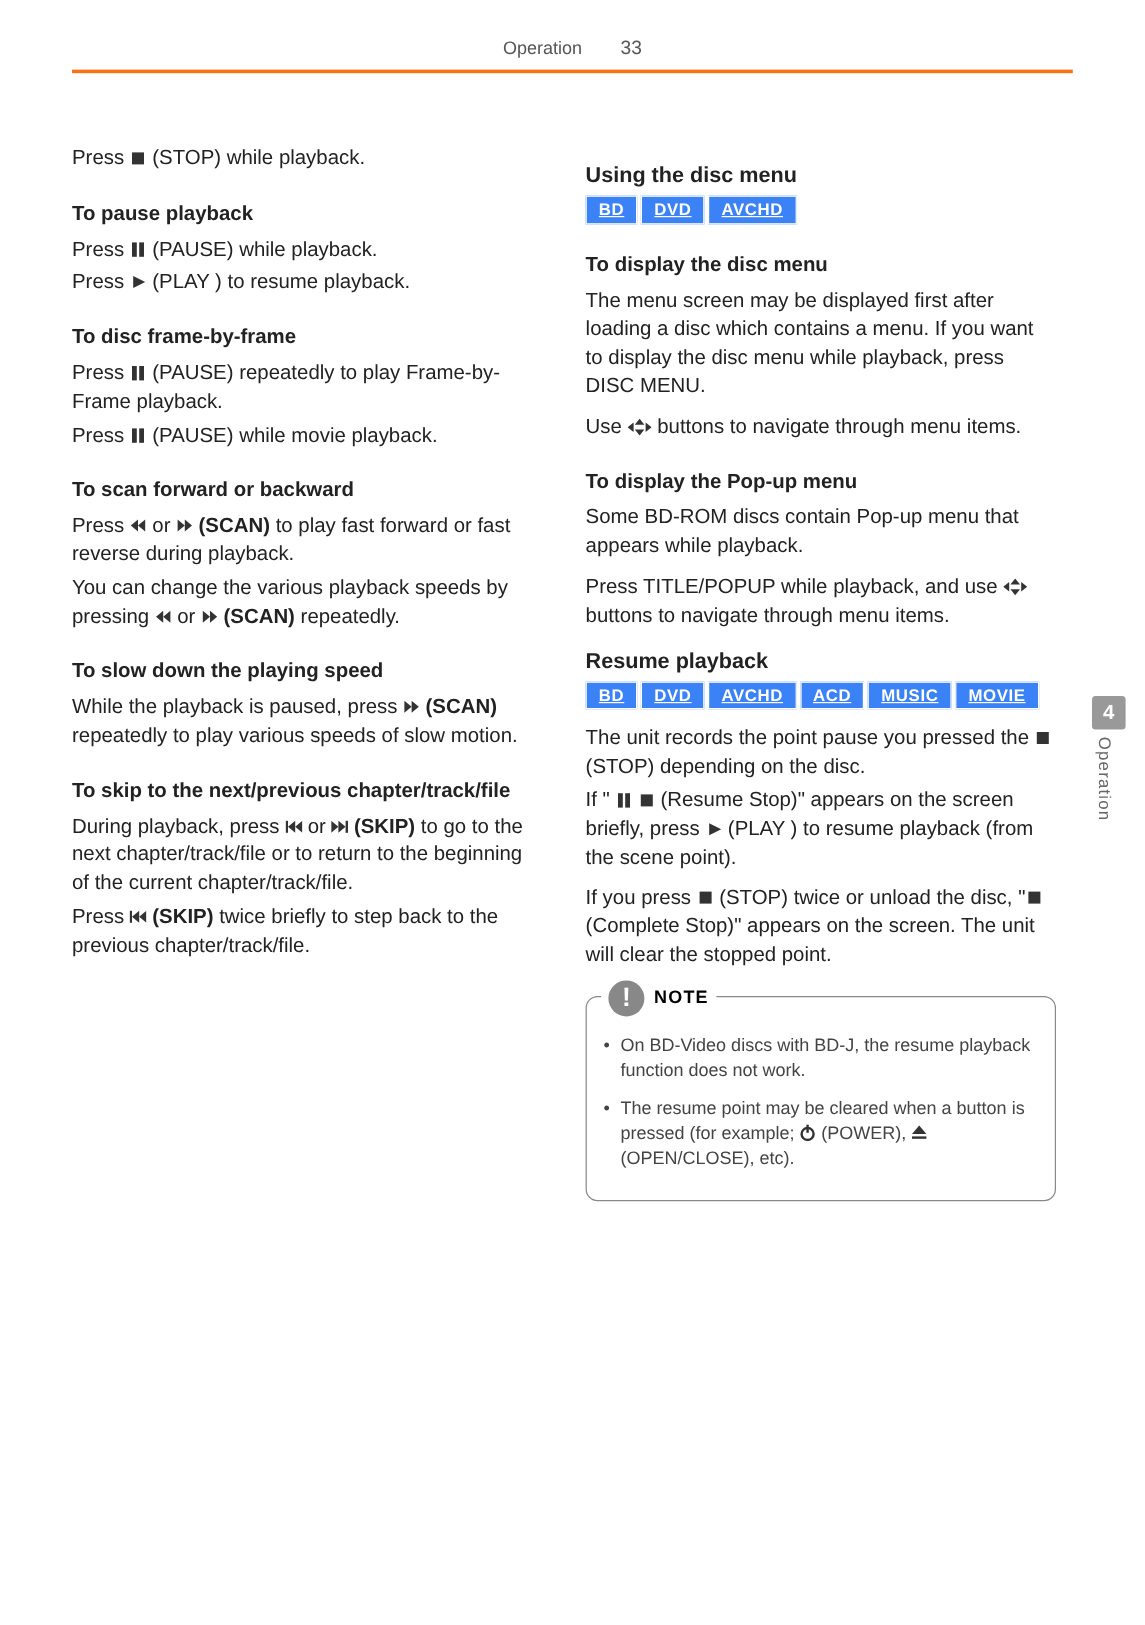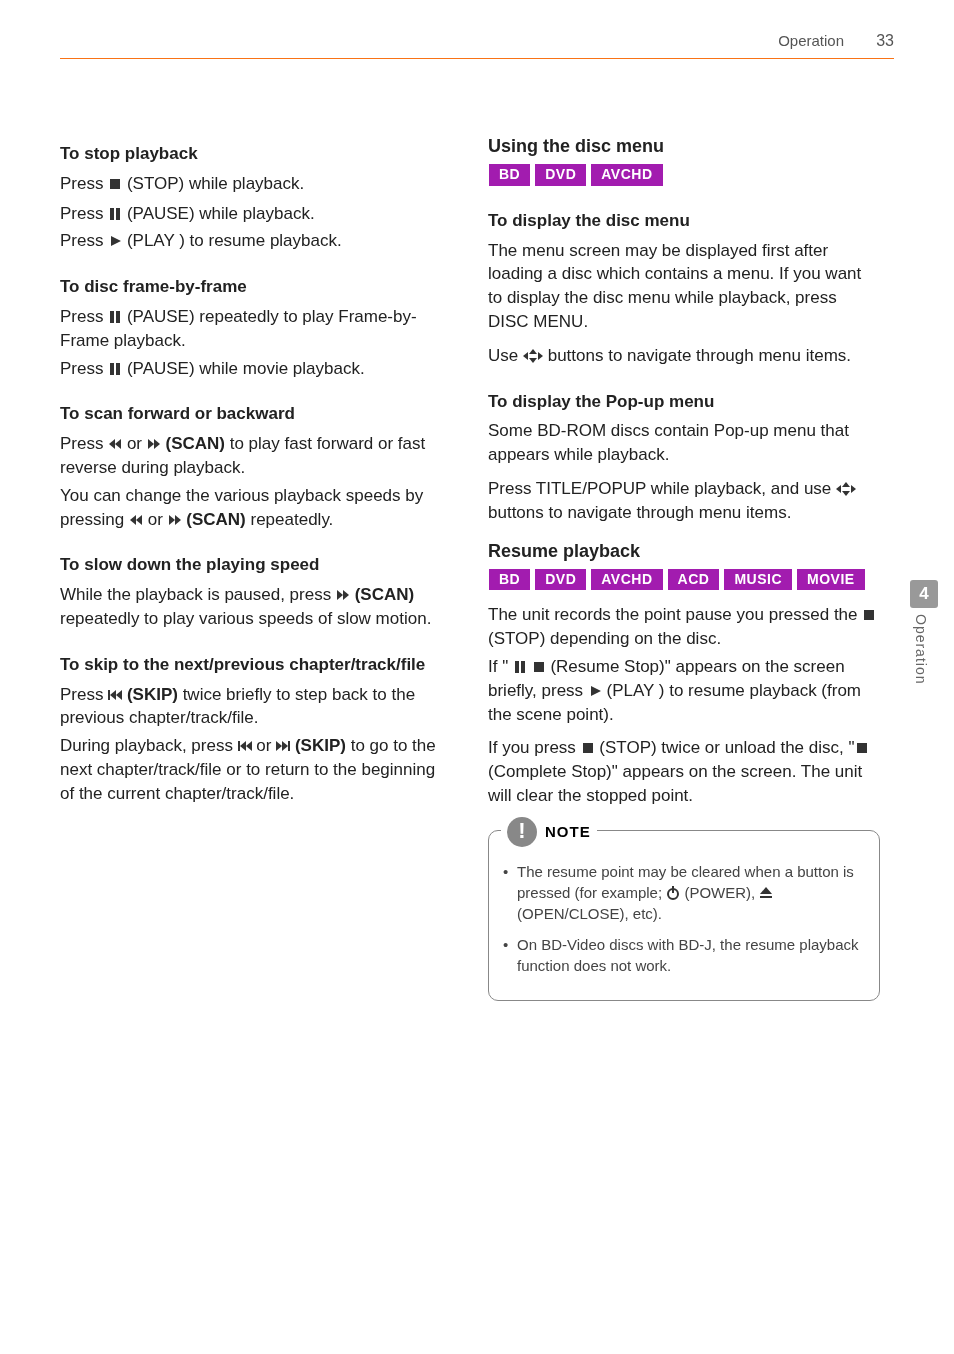--- a/index.html
+++ b/index.html
@@ -9,23 +9,23 @@
     color: #222;
     width: 954px;
     height: 1354px;
     position: relative;
     font-size: 17px;
     line-height: 1.4;
   }
   .page-header {
     position: absolute;
     top: 30px; left: 60px; right: 60px;
-    border-bottom: 1px solid #f97316;
+    border-bottom: 3px solid #f97316;
     padding-bottom: 6px;
-    text-align: right;
+    text-align: center;
     font-size: 15px;
     color: #555;
   }
   .page-header .pn { margin-left: 28px; font-size: 16px; }
   .side-tab {
     position: absolute;
     right: 16px; top: 580px;
     width: 28px;
     text-align: center;
   }
@@ -60,26 +60,27 @@
     font-weight: bold;
     font-size: 18px;
     margin-top: 14px;
     margin-bottom: 4px;
   }
   p { margin-bottom: 4px; }
   .block { margin-bottom: 6px; }
   .para { margin-top: 10px; }
   .badges { margin-bottom: 12px; display: flex; flex-wrap: wrap; gap: 3px; }
   .badge {
-    background: #a21caf; color: #fff;
+    background: #3b82f6; color: #fff;
     font-weight: bold;
     font-size: 14px;
     padding: 1px 10px;
     border: 1px solid #fff;
     letter-spacing: 0.5px;
+    text-decoration: underline;
   }
   .icon { display: inline-block; vertical-align: -2px; }
   .icon svg { display: block; }
   .note-box {
     border: 1.5px solid #888;
     border-radius: 10px;
     margin-top: 22px;
     padding: 30px 14px 14px 14px;
     position: relative;
   }
@@ -163,29 +164,29 @@
 <div class="side-tab">
   <div class="num">4</div>
   <div class="lbl">Operation</div>
 </div>
 
 <div class="cols">
 
   <div class="col">
 
     <div class="block">
-      <h3>To stop playback</h3>
       <p>
         <span>Press </span><span class="icon"><svg width="14" height="14">
               <use href="#i-stop"></use>
             </svg></span><span> (STOP) while playback.</span>
       </p>
     </div>
 
     <div class="block">
+      <h3>To pause playback</h3>
       <p>
         <span>Press </span><span class="icon"><svg width="14" height="14">
               <use href="#i-pause"></use>
             </svg></span><span> (PAUSE) while playback.</span>
       </p>
       <p>
         <span>Press </span><span class="icon"><svg width="14" height="14">
               <use href="#i-play"></use>
             </svg></span><span> (PLAY ) to resume playback.</span>
       </p>
@@ -228,30 +229,30 @@
       <p>
         <span>While the playback is paused, press </span><span class="icon"><svg width="14" height="14">
               <use href="#i-ffwd"></use>
             </svg></span><b> (SCAN)</b><span> repeatedly to play various speeds of slow motion.</span>
       </p>
     </div>
 
     <div class="block">
       <h3>To skip to the next/previous chapter/track/file</h3>
       <p>
-        <span>Press </span><span class="icon"><svg width="14" height="14">
-              <use href="#i-skipb"></use>
-            </svg></span><b> (SKIP)</b><span> twice briefly to step back to the previous chapter/track/file.</span>
-      </p>
-      <p>
         <span>During playback, press </span><span class="icon"><svg width="14" height="14">
               <use href="#i-skipb"></use>
             </svg></span><span> or </span><span class="icon"><svg width="14" height="14">
               <use href="#i-skipf"></use>
             </svg></span><b> (SKIP)</b><span> to go to the next chapter/track/file or to return to the beginning of the current chapter/track/file.</span>
+      </p>
+      <p>
+        <span>Press </span><span class="icon"><svg width="14" height="14">
+              <use href="#i-skipb"></use>
+            </svg></span><b> (SKIP)</b><span> twice briefly to step back to the previous chapter/track/file.</span>
       </p>
     </div>
 
   </div>
 
   <div class="col">
 
     <h2>Using the disc menu</h2>
     <div class="badges">
       <span class="badge">BD</span>
@@ -310,25 +311,25 @@
             <use href="#i-stop"></use>
           </svg></span><span> (Complete Stop)" appears on the screen. The unit will clear the stopped point.</span>
     </p>
 
     <div class="note-box">
       <div class="note-head">
         <div class="excl">!</div>
         <div class="txt">NOTE</div>
       </div>
       <ul>
+        <li>On BD-Video discs with BD-J, the resume playback function does not work.</li>
         <li>
           <span>The resume point may be cleared when a button is pressed (for example; </span><span class="icon"><svg width="14" height="14">
                 <use href="#i-power"></use>
               </svg></span><span> (POWER), </span><span class="icon"><svg width="14" height="14">
                 <use href="#i-eject"></use>
               </svg></span><span> (OPEN/CLOSE), etc).</span>
         </li>
-        <li>On BD-Video discs with BD-J, the resume playback function does not work.</li>
       </ul>
     </div>
 
   </div>
 </div>
 
 </body></html>

